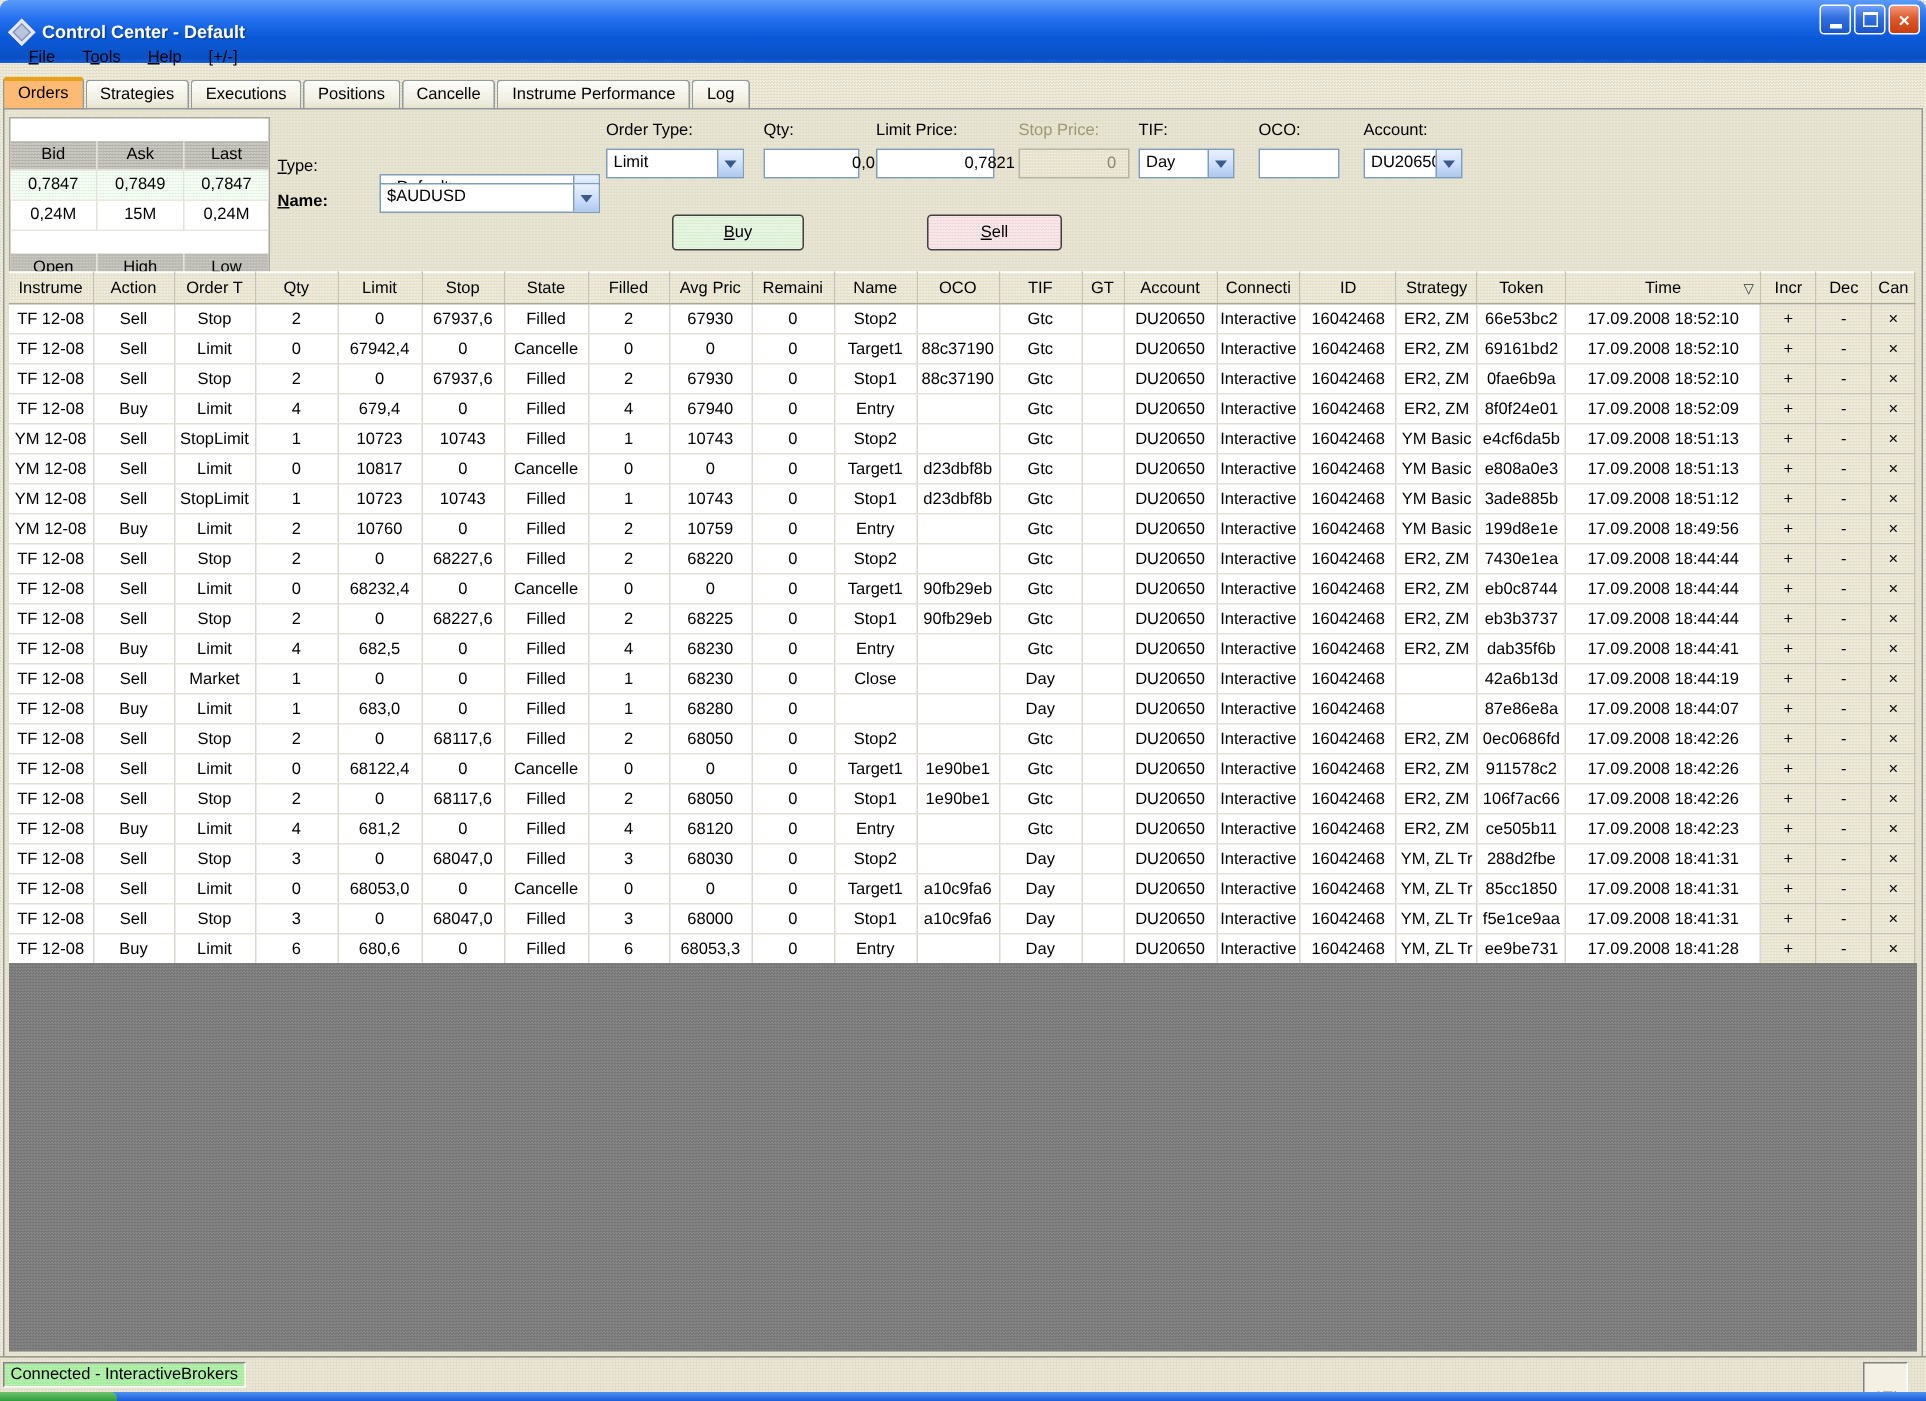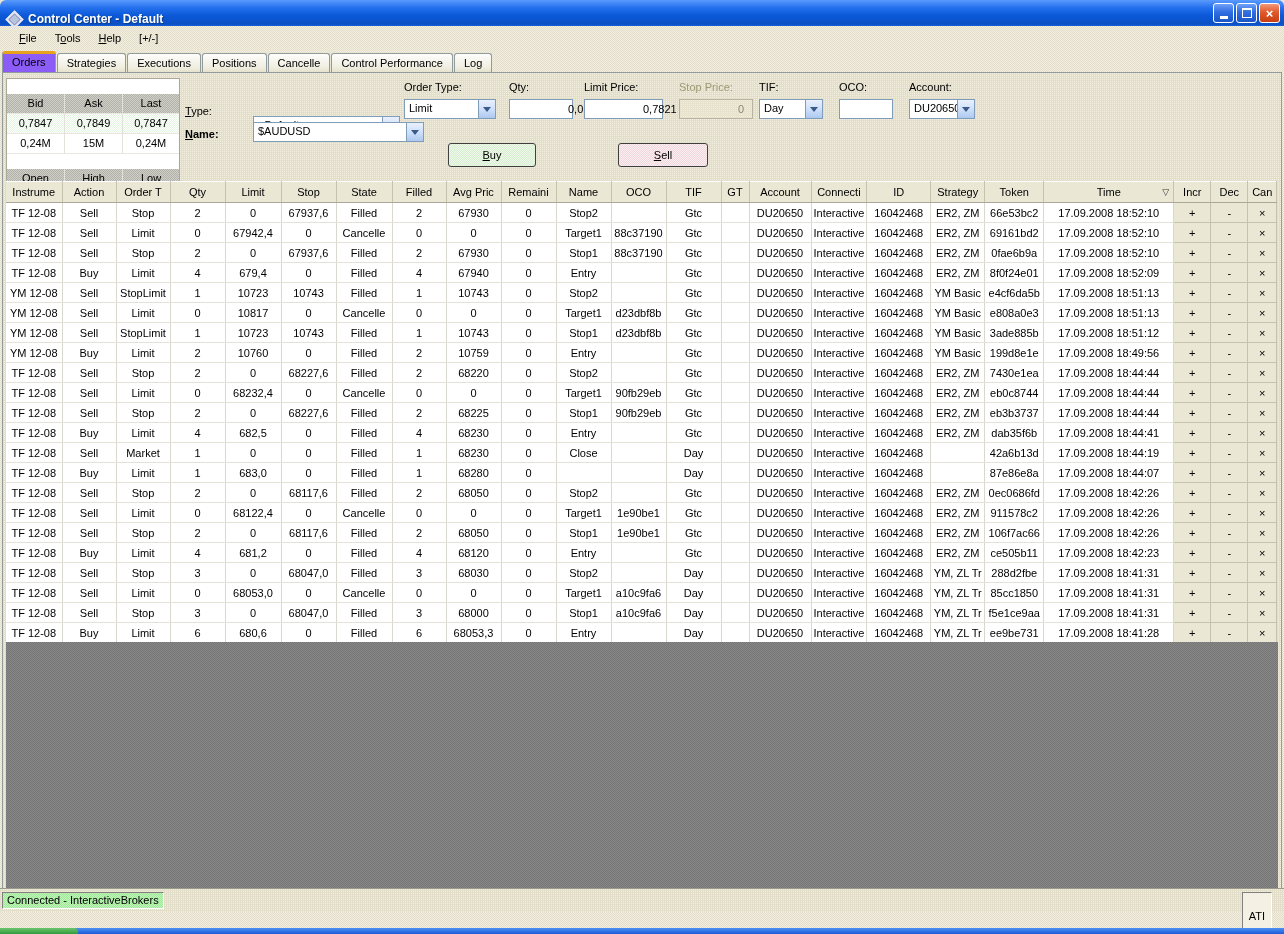--- a/index.html
+++ b/index.html
@@ -4,42 +4,42 @@
 <style>
   html,body{margin:0;padding:0;}
   body{
     width:1284px;height:934px;position:relative;overflow:hidden;
     font-family:"Liberation Sans",sans-serif;font-size:11px;color:#000;
     background:conic-gradient(#f2efe1 25%,#e2deca 0 50%,#f2efe1 0 75%,#e2deca 0) 0 0/2px 2px;
   }
   u{text-decoration:underline;}
   
   .titlebar{
-    position:absolute;top:0;left:0;right:0;height:26px;
+    position:absolute;top:0;left:0;right:0;height:42px;
     background:linear-gradient(#5a9afc,#2470ee 30%,#0b59d8 60%,#0a50c4 92%,#1660da);
-    border-radius:6px 6px 0 0;display:flex;align-items:flex-end;
+    border-radius:6px 6px 0 0;display:flex;align-items:center;
   }
   .app-icon{width:9px;height:9px;margin:0 7px 0 8px;border:2px solid #e6e6f2;
     transform:rotate(45deg);box-shadow:inset 0 0 0 1px #8090b8;background:#b8c4e0;}
   .title-text{color:#fff;font-size:12px;font-weight:bold;text-shadow:1px 1px 1px #0a3a8c;}
   .winbtns{position:absolute;right:4px;top:3px;display:flex;gap:2px;}
   .winbtn{width:21px;height:20px;border:1px solid #fff;border-radius:3px;
     background:linear-gradient(#70a0f8,#2f6de0 45%,#1b56c8);color:#fff;
     display:flex;align-items:center;justify-content:center;font-size:11px;box-sizing:border-box;}
   .winbtn.close{background:linear-gradient(#f2987a,#e05a2c 45%,#c83e10);font-weight:bold;font-size:13px;}
   .minus-glyph{width:8px;height:3px;background:#fff;margin-top:9px;}
   .restore-glyph{width:8px;height:7px;border:1px solid #fff;border-top-width:2px;position:relative;background:transparent;}
   
   .menubar{position:absolute;top:26px;left:0;right:0;height:24px;display:flex;align-items:center;padding-left:10px;}
   .menu-item{padding:3px 9px;cursor:default;}
   
   .tabstrip{position:absolute;top:50px;left:2px;right:2px;height:23px;display:flex;align-items:flex-end;}
   .tab{border:1px solid #919b9c;border-bottom:none;border-radius:3px 3px 0 0;
     background:linear-gradient(#fdfdfb,#f0eee1 70%,#e2dfc9);padding:3px 9px 2px 9px;margin-right:1px;height:14px;}
-  .tab.active{background:#8b5cf6;border-top:3px solid #e8a11b;padding-top:2px;position:relative;top:1px;height:16px;}
+  .tab.active{background:#fdba74;border-top:3px solid #e8a11b;padding-top:2px;position:relative;top:1px;height:16px;}
   
   .pane{position:absolute;top:72px;left:2px;right:2px;bottom:29px;border:1px solid #919b9c;
     background:conic-gradient(#f2efe1 25%,#e2deca 0 75%,#e2deca 0) 0 0/2px 2px;}
   
   .quote{position:absolute;left:3px;top:5px;width:172px;border:1px solid #aca899;background:#fff;}
   .qrow{display:flex;}
   .qcell{width:57px;height:19px;line-height:19px;text-align:center;border-right:1px solid #e2e2da;
     border-bottom:1px solid #e8e8e0;overflow:hidden;}
   .qrow .qcell:last-child{border-right:none;width:56px;}
   .qhead .qcell{background:conic-gradient(#cfcfc7 25%,#b2b2aa 0 50%,#cfcfc7 0 75%,#b2b2aa 0) 0 0/2px 2px;margin-top:15px;}
@@ -81,21 +81,21 @@
     height:19px;padding:0 2px;text-align:center;overflow:hidden;white-space:nowrap;
     border-right:1px solid #dad8cc;border-bottom:1px solid #e4e2d6;background:#fff;}
   table.orders td.act{
     background:conic-gradient(#f4f1e3 25%,#e1ddc7 0 50%,#f4f1e3 0 75%,#e1ddc7 0) 0 0/2px 2px;
     border-right:1px solid #c6c2ae;border-bottom:1px solid #c6c2ae;cursor:pointer;}
   .sort-ind{position:absolute;right:4px;top:5px;font-size:9px;color:#333;}
   
   .grayarea{position:absolute;left:3px;right:3px;top:569px;bottom:3px;
     background:conic-gradient(#878787 25%,#767676 0 50%,#878787 0 75%,#767676 0) 0 0/2px 2px;}
   
-  .statusbar{position:absolute;left:0;right:0;bottom:22px;height:23px;border-top:1px solid #9a9a8c;
+  .statusbar{position:absolute;left:0;right:0;bottom:6px;height:23px;border-top:1px solid #9a9a8c;
     background:conic-gradient(#f2efe1 25%,#e2deca 0 75%,#e2deca 0) 0 0/2px 2px;}
   .conn-box{position:absolute;left:2px;top:3px;height:15px;line-height:15px;padding:0 4px;
     border:1px solid #808080;border-right-color:#fff;border-bottom-color:#fff;
     background:conic-gradient(#c2f4bc 25%,#9ce896 0 50%,#c2f4bc 0 75%,#9ce896 0) 0 0/2px 2px;}
   .ati-box{position:absolute;right:12px;top:3px;height:15px;line-height:15px;padding:16px 6px;
     border:1px solid #808080;border-right-color:#fff;border-bottom-color:#fff;background:#f4f1e4;}
   
   .taskbar{position:absolute;left:0;right:0;bottom:0;height:6px;background:linear-gradient(#4f90f4,#1a5cd8);}
   .startbtn{position:absolute;left:0;bottom:0;width:78px;height:6px;border-radius:0 4px 0 0;
     background:linear-gradient(#6cc46c,#2f9c3c);}
@@ -125,21 +125,21 @@
     <span class="menu-item"><u>H</u>elp</span>
     <span class="menu-item">[+/-]</span>
   </div>
 
 <div class="tabstrip">
     <div class="tab active">Orders</div>
     <div class="tab">Strategies</div>
     <div class="tab">Executions</div>
     <div class="tab">Positions</div>
     <div class="tab">Cancelle</div>
-    <div class="tab">Control Performance</div>
+    <div class="tab">Instrume Performance</div>
     <div class="tab">Log</div>
   </div>
 
 <div class="pane">
 
   <div class="quote">
       <div class="qrow qhead">
         <div class="qcell">Bid</div>
         <div class="qcell">Ask</div>
         <div class="qcell">Last</div>
@@ -175,21 +175,21 @@
   <div class="flabel" style="left:756px;top:8px;text-align:right;">TIF:</div>
   <div class="flabel" style="left:836px;top:8px;">OCO:</div>
   <div class="flabel" style="left:906px;top:8px;">Account:</div>
 
   <div class="combo" style="left:250px;top:43px;width:147px;">
     <span class="combo-text">&lt;Default&gt;</span>
     <span class="combo-btn">
         <span class="tri-down"></span>
       </span>
   </div>
-  <div class="combo" style="left:250px;top:49px;width:171px;justify-content:center;">
+  <div class="combo" style="left:250px;top:49px;width:147px;justify-content:center;">
     <span class="combo-text">$AUDUSD</span>
     <span class="combo-btn">
         <span class="tri-down"></span>
       </span>
   </div>
   <div class="combo" style="left:401px;top:26px;width:92px;">
     <span class="combo-text">Limit</span>
     <span class="combo-btn">
         <span class="tri-down"></span>
       </span>

